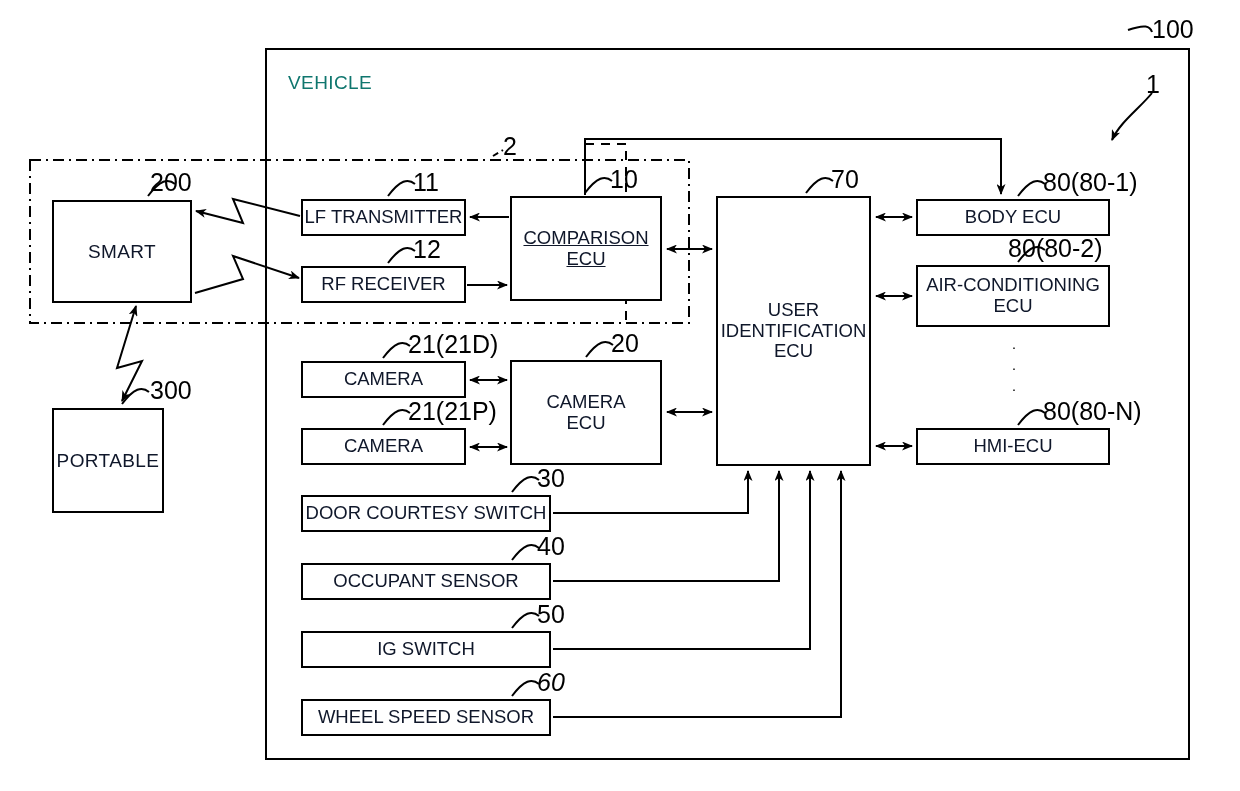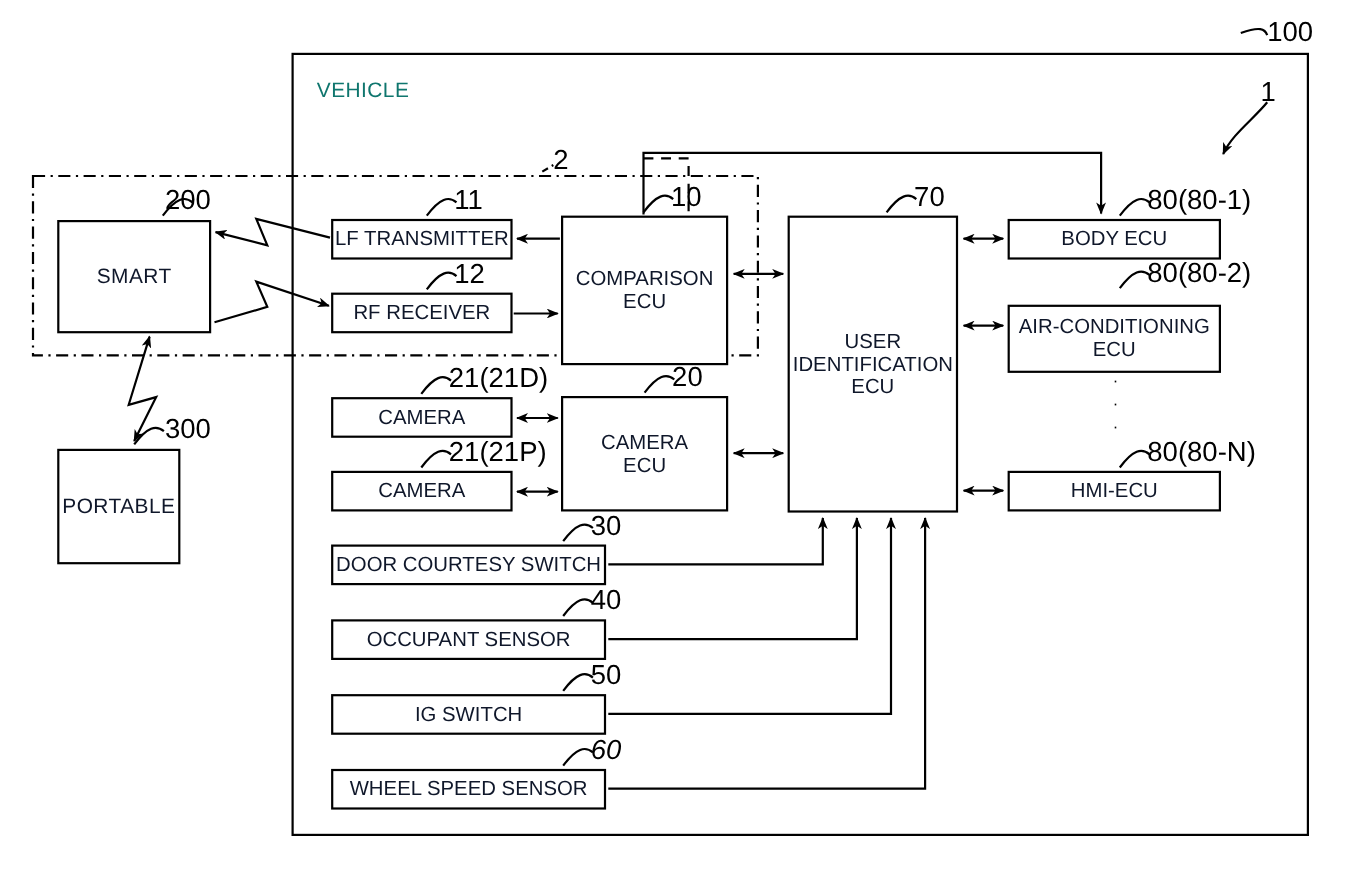--- a/index.html
+++ b/index.html
@@ -87,21 +87,21 @@
   </div>
 
   <div class="box t17" style="left:301px; top:199px; width:165px; height:37px;">
     <span>LF TRANSMITTER</span>
   </div>
 
   <div class="box t17" style="left:301px; top:266px; width:165px; height:37px;align-items:center;">
     <span>RF RECEIVER</span>
   </div>
 
-  <div class="box t17" style="left:510px; top:196px; width:152px; height:136px;">
+  <div class="box t17" style="left:510px; top:196px; width:152px; height:105px;text-decoration:underline;">
     <span>COMPARISON<br>ECU</span>
   </div>
 
   <div class="box t17" style="left:301px; top:361px; width:165px; height:37px;">
     <span>CAMERA</span>
   </div>
 
   <div class="box t17" style="left:301px; top:428px; width:165px; height:37px;">
     <span>CAMERA</span>
   </div>
@@ -127,21 +127,21 @@
   </div>
 
   <div class="box t17" style="left:716px; top:196px; width:155px; height:270px;">
     <span>USER<br>IDENTIFICATION<br>ECU</span>
   </div>
 
   <div class="box t17" style="left:916px; top:199px; width:194px; height:37px;">
     <span>BODY ECU</span>
   </div>
 
-  <div class="box t17" style="left:916px; top:265px; width:194px; height:62px;margin-top:12px;">
+  <div class="box t17" style="left:916px; top:265px; width:194px; height:62px;">
     <span>AIR-CONDITIONING<br>ECU</span>
   </div>
 
   <div class="box t17" style="left:916px; top:428px; width:194px; height:37px;">
     <span>HMI-ECU</span>
   </div>
 
   <div class="dots" style="left:1006px; top:336px; width:16px;">·<br>·<br>·</div>
 
   <svg class="layer">
@@ -219,18 +219,18 @@
   <div class="refnum" style="left:610px; top:165px;"><span>10</span></div>
   <div class="refnum" style="left:408px; top:330px;"><span>21(21D)</span></div>
   <div class="refnum" style="left:408px; top:397px;"><span>21(21P)</span></div>
   <div class="refnum" style="left:611px; top:329px;"><span>20</span></div>
   <div class="refnum" style="left:537px; top:464px;"><span>30</span></div>
   <div class="refnum" style="left:537px; top:532px;"><span>40</span></div>
   <div class="refnum" style="left:537px; top:600px;"><span>50</span></div>
   <div class="refnum" style="left:537px; top:668px;font-style:italic;"><span>60</span></div>
   <div class="refnum" style="left:831px; top:165px;"><span>70</span></div>
   <div class="refnum" style="left:1043px; top:168px;"><span>80(80-1)</span></div>
-  <div class="refnum" style="left:1043px; top:234px;text-align:center;"><span>80(80-2)</span></div>
+  <div class="refnum" style="left:1008px; top:234px;text-align:center;"><span>80(80-2)</span></div>
   <div class="refnum" style="left:1043px; top:397px;"><span>80(80-N)</span></div>
 
   <div class="plain-label vlabel" style="left:288px; top:72px;"><span>VEHICLE</span></div>
 
 </div>
 
 </body></html>

